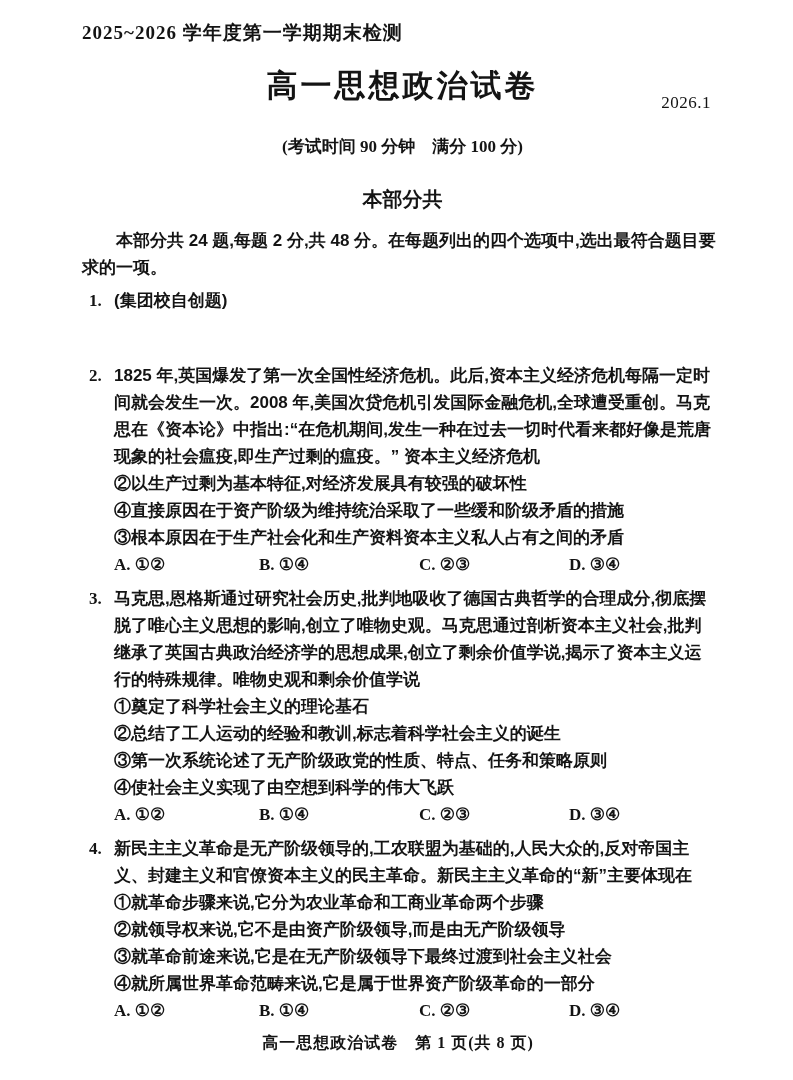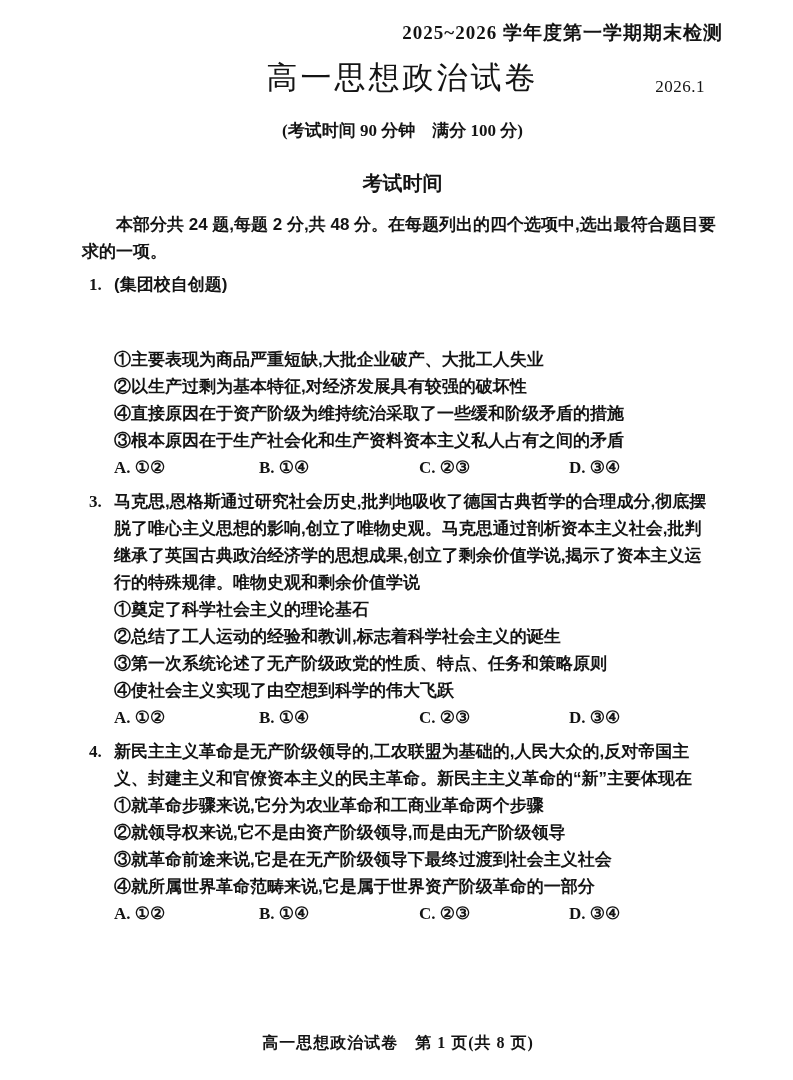--- a/index.html
+++ b/index.html
@@ -15,43 +15,43 @@
     font-family: "Liberation Serif", serif;
     color: #141414;
   }
   .page {
     box-sizing: border-box;
     width: 793px;
     height: 1080px;
     padding: 20px 70px 0 82px;
   }
   .header-line {
-    text-align: right;
+    text-align: left;
     font-size: 19px;
     line-height: 26px;
     font-weight: 700;
     letter-spacing: 1px;
   }
   .title-row {
     position: relative;
     margin-top: 10px;
     text-align: center;
   }
   .page-title {
     display: inline-block;
-    margin: 0;
+    margin: 8px;
     font-size: 31px;
     line-height: 44px;
-    font-weight: 400;
+    font-weight: 700;
     letter-spacing: 3px;
     font-family: "Liberation Sans", sans-serif;
   }
   .exam-date {
     position: absolute;
-    right: 18px;
+    right: 12px;
     bottom: 3px;
     font-size: 17px;
     font-weight: 400;
     letter-spacing: 0.5px;
   }
   .exam-info {
     margin-top: 18px;
     text-align: center;
     font-size: 17px;
     line-height: 26px;
@@ -125,32 +125,34 @@
 
   <div class="header-line">2025~2026 学年度第一学期期末检测</div>
 
   <div class="title-row">
     <h1 class="page-title">高一思想政治试卷</h1>
     <span class="exam-date">2026.1</span>
   </div>
 
   <div class="exam-info">(考试时间 90 分钟　满分 100 分)</div>
 
-  <div class="section-title">考试时间</div>
+  <div class="section-title">本部分共</div>
 
   <p class="instructions">本部分共 24 题,每题 2 分,共 48 分。在每题列出的四个选项中,选出最符合题目要求的一项。</p>
 
   <div class="question q1">
     <div class="stem">
       <span class="qnum">1.</span><span>(集团校自创题)</span>
     </div>
   </div>
 
   <div class="question q2">
-    <div class="statement">①主要表现为商品严重短缺,大批企业破产、大批工人失业</div>
+    <div class="stem">
+      <span class="qnum">2.</span><span>1825 年,英国爆发了第一次全国性经济危机。此后,资本主义经济危机每隔一定时间就会发生一次。2008 年,美国次贷危机引发国际金融危机,全球遭受重创。马克思在《资本论》中指出:“在危机期间,发生一种在过去一切时代看来都好像是荒唐现象的社会瘟疫,即生产过剩的瘟疫。” 资本主义经济危机</span>
+    </div>
     <div class="statement">②以生产过剩为基本特征,对经济发展具有较强的破坏性</div>
     <div class="statement">④直接原因在于资产阶级为维持统治采取了一些缓和阶级矛盾的措施</div>
     <div class="statement">③根本原因在于生产社会化和生产资料资本主义私人占有之间的矛盾</div>
     <div class="options">
       <span class="opt opt-a">A. ①②</span>
       <span class="opt opt-b">B. ①④</span>
       <span class="opt opt-c">C. ②③</span>
       <span class="opt opt-d">D. ③④</span>
     </div>
   </div>

